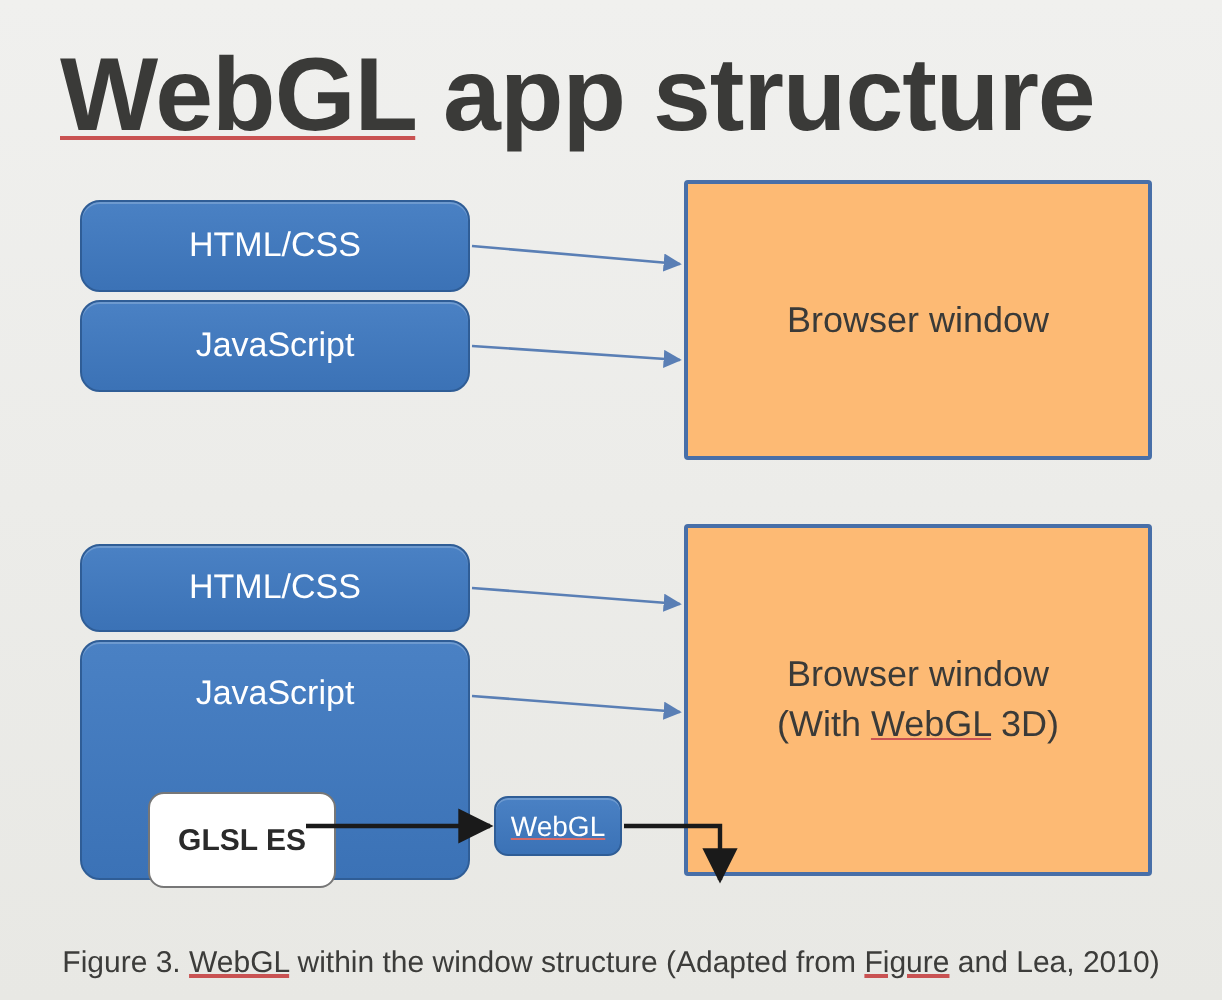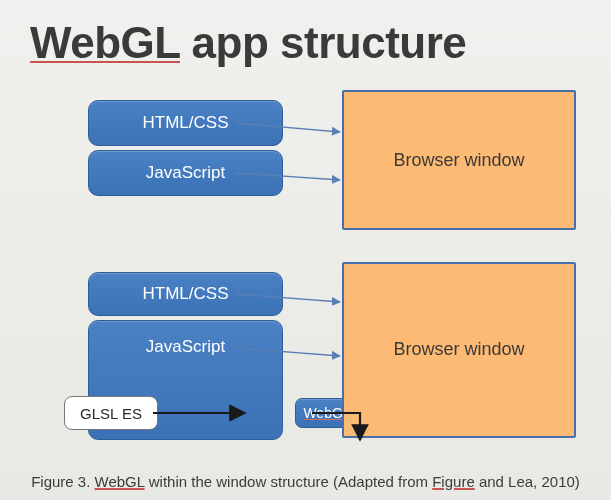--- a/index.html
+++ b/index.html
@@ -8,42 +8,41 @@
     height: 500px;
     background: linear-gradient(180deg, #f0f0ee 0%, #e8e8e4 100%);
     font-family: "Segoe UI", "Helvetica Neue", Arial, sans-serif;
     position: relative;
     overflow: hidden;
   }
   .title {
     position: absolute;
     top: 18px;
     left: 30px;
-    font-size: 44px;
+    font-size: 52px;
     font-weight: 700;
     color: #3a3a38;
     letter-spacing: -0.5px;
   }
   .title .ul { text-decoration: underline; text-decoration-color: #c95252; text-decoration-thickness: 2px; text-underline-offset: 3px;}
   .stage { position: absolute; inset: 0; }
   .box {
     position: absolute;
     border-radius: 10px;
     display: flex;
     align-items: center;
     justify-content: center;
     text-align: center;
     font-size: 17px;
   }
   .box.blue {
     background: linear-gradient(180deg, #4a81c4 0%, #3b72b6 100%);
     border: 1px solid #2f5d96;
     color: #fff;
     box-shadow: inset 0 1px 0 rgba(255,255,255,0.2);
-    margin-left: 48px;
   }
   .box.win {
     background: #fdba74;
     border: 2px solid #486fa8;
     border-radius: 2px;
     color: #3a3a38;
     font-size: 18px;
   }
   .box.white {
     background: #fff;
@@ -82,28 +81,31 @@
   <div class="box win" style="left:342px; top:90px; width:234px; height:140px;">
     <span>Browser window</span>
   </div>
 
   <div class="box blue" style="left:40px; top:272px; width:195px; height:44px;">
     <span>HTML/CSS</span>
   </div>
   <div class="box blue" style="left:40px; top:320px; width:195px; height:120px; align-items:flex-start; padding-top:16px;">
     <span>JavaScript</span>
   </div>
-  <div class="box white" style="left:64px; top:396px; width:94px; height:34px;">
+  <div class="box white" style="left:74px; top:396px; width:94px; height:48px;font-weight:bold;">
     <span>GLSL ES</span>
   </div>
   <div class="box blue small" style="left:247px; top:398px; width:64px; height:30px; border-radius:7px;">
     <span style="text-decoration:underline;text-decoration-color:#d16a6a;">WebGL</span>
   </div>
   <div class="box win" style="left:342px; top:262px; width:234px; height:176px; flex-direction:column; line-height:1.4;">
     <span>Browser window</span>
+    <span>
+      <span>(With </span><span style="text-decoration:underline;text-decoration-color:#c95252;">WebGL</span><span> 3D)</span>
+    </span>
   </div>
 
   <svg class="arrows">
     <defs>
       <marker id="ah-blue" viewBox="0 0 10 10" refX="9" refY="5" markerWidth="7" markerHeight="7" orient="auto-start-reverse">
         <path d="M 0 0 L 10 5 L 0 10 z" fill="#5a7fb5"></path>
       </marker>
       <marker id="ah-black" viewBox="0 0 10 10" refX="9" refY="5" markerWidth="8" markerHeight="8" orient="auto-start-reverse">
         <path d="M 0 0 L 10 5 L 0 10 z" fill="#1a1a1a"></path>
       </marker>

